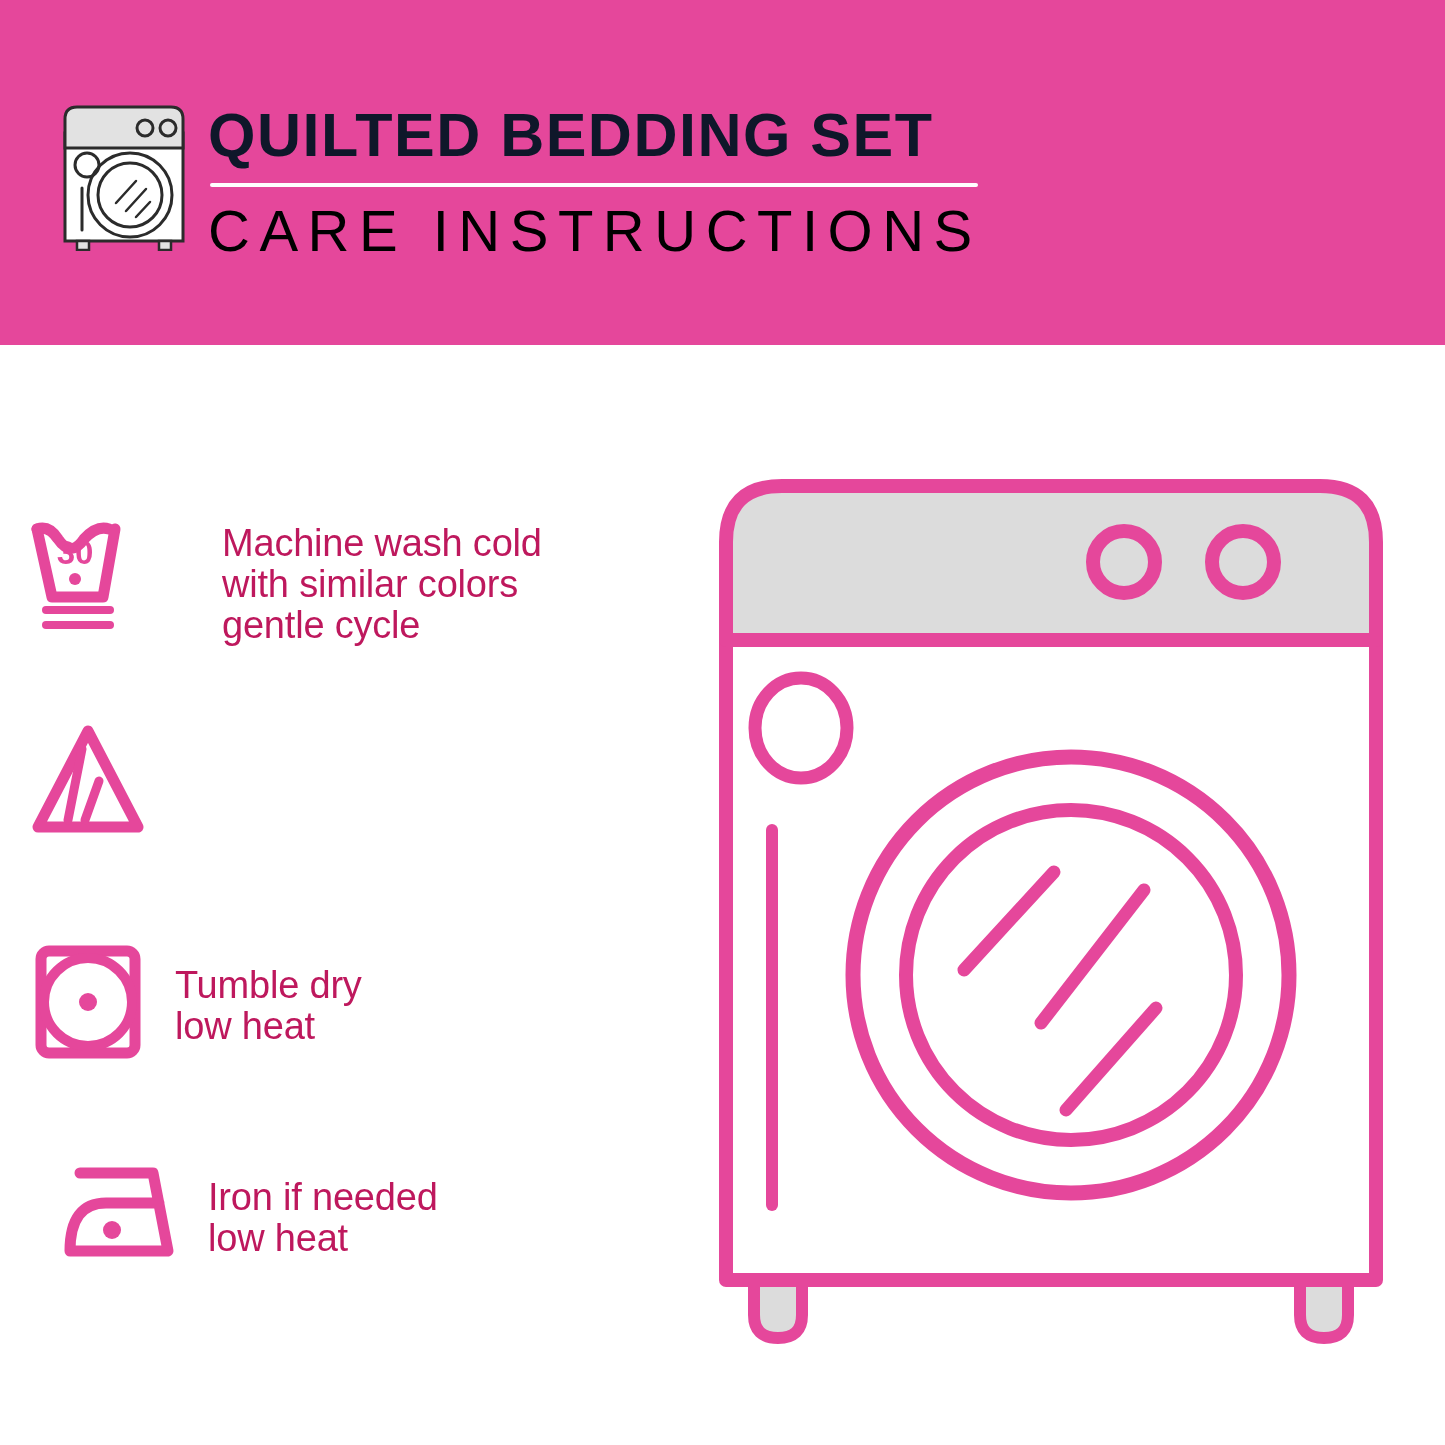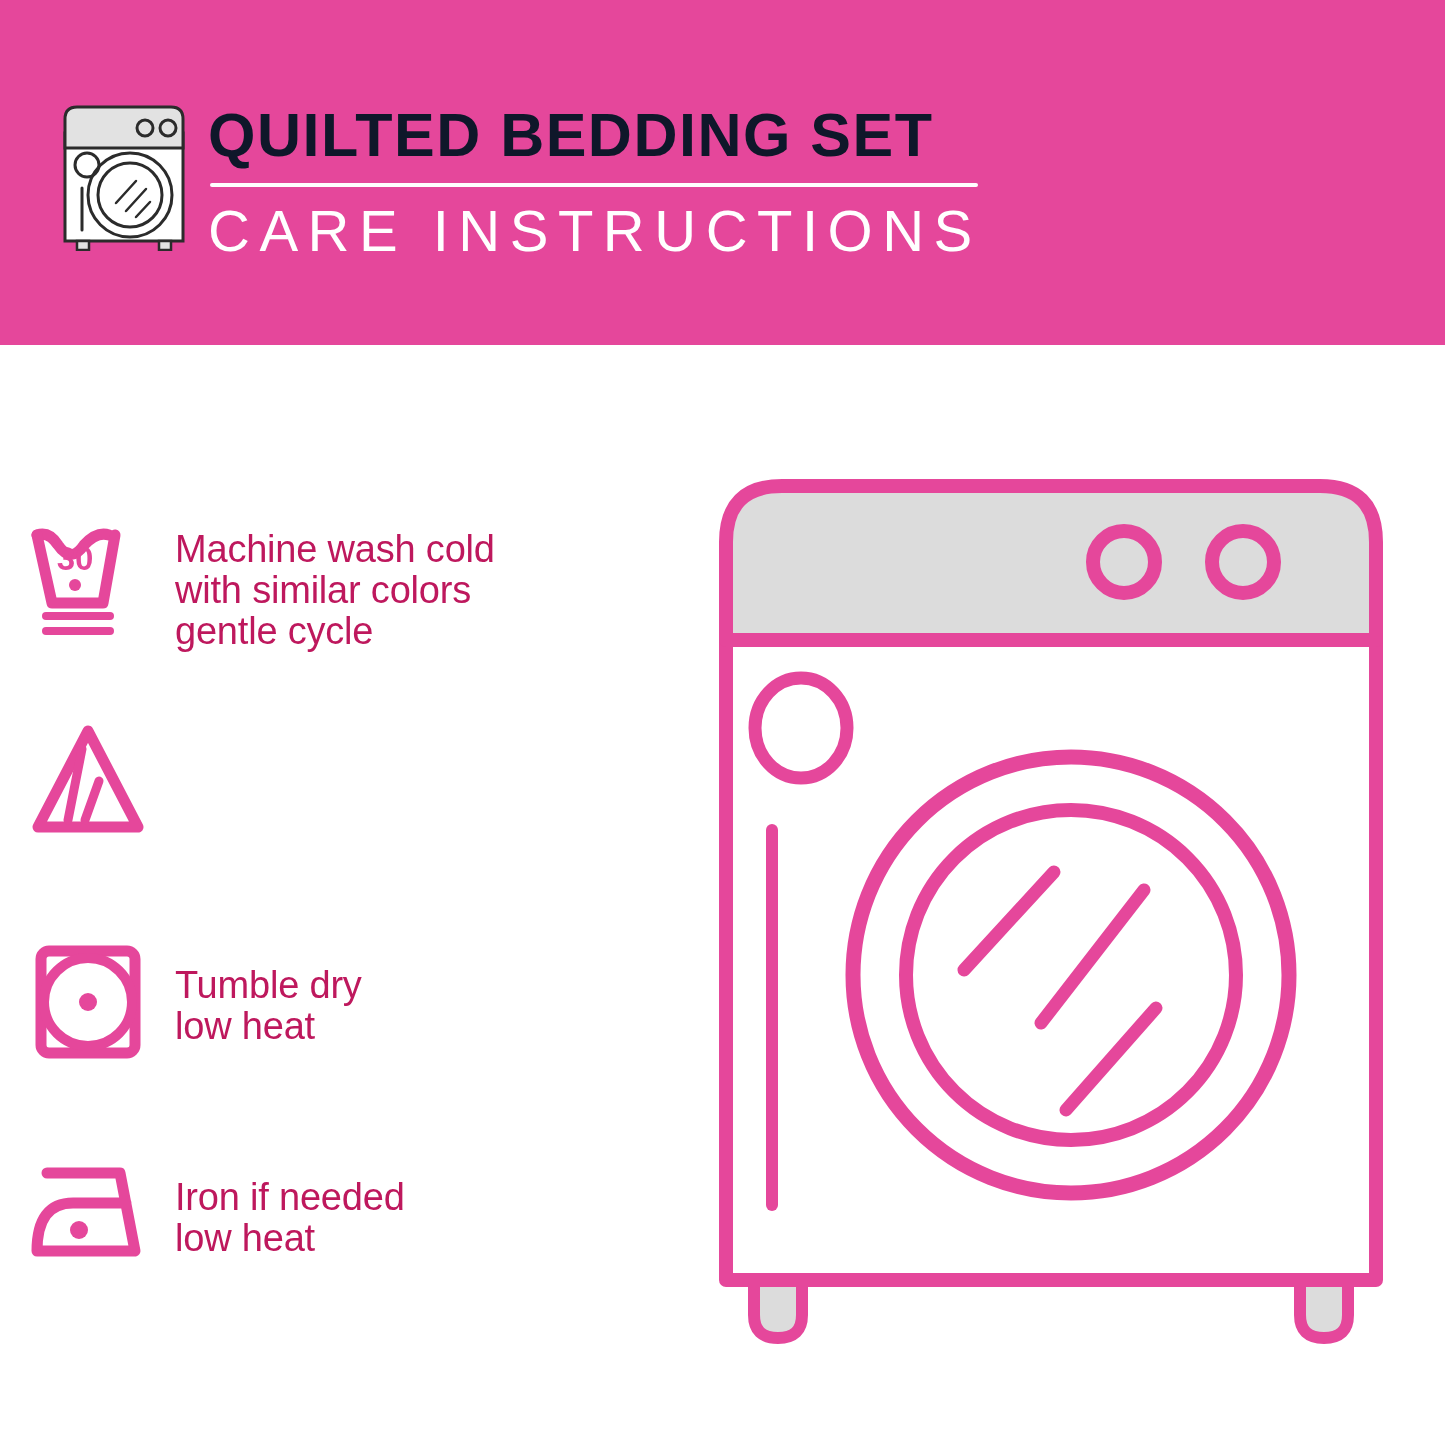--- a/index.html
+++ b/index.html
@@ -54,21 +54,21 @@
     background: #ffffff;
     margin: 13px 0 11px 2px;
     border-radius: 2px;
   }
   #header-subtitle {
     font-family: "Liberation Sans", sans-serif;
     font-weight: normal;
     font-size: 58px;
     line-height: 66px;
     letter-spacing: 9.5px;
-    color: #ffffff;
+    color: #000000;
     white-space: nowrap;
     margin: 0;
   }
 
   
   #care-list {
     position: absolute;
     left: 0;
     top: 345px;
     width: 700px;
@@ -92,24 +92,24 @@
   .care-text {
     flex: 1 1 auto;
     font-family: "Liberation Sans", sans-serif;
     font-size: 38px;
     line-height: 41px;
     color: #be185d;
     white-space: pre-line;
     letter-spacing: -0.2px;
   }
 
-  #row-wash   { top: 168px; }
+  #row-wash   { top: 162px; gap: 47px; }
   #row-bleach { top: 370px; }
   #row-dry    { top: 590px; }
-  #row-iron   { top: 800px; }
+  #row-iron   { top: 800px; margin-left: 33px; }
 
   #row-wash .care-text   { padding-top: 16px; }
   #row-bleach .care-text { padding-top: 28px; }
   #row-dry .care-text    { padding-top: 30px; }
   #row-iron .care-text   { padding-top: 32px; }
 
   
   #washer-illustration {
     position: absolute;
     left: 716px;

